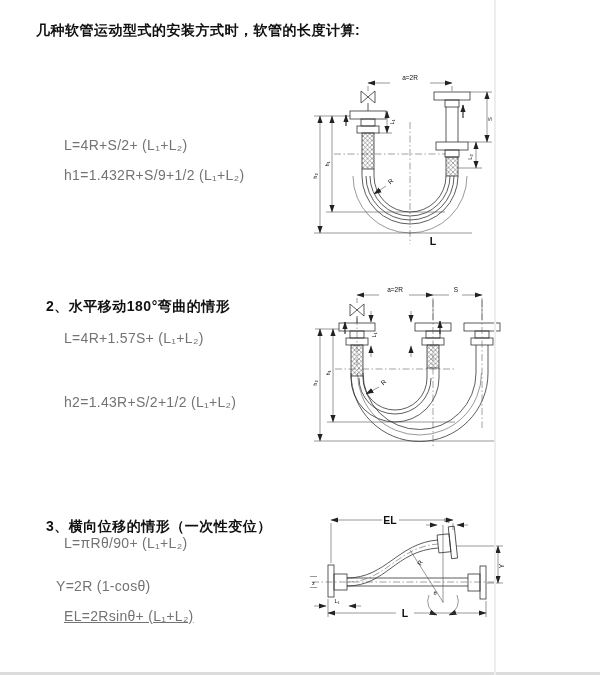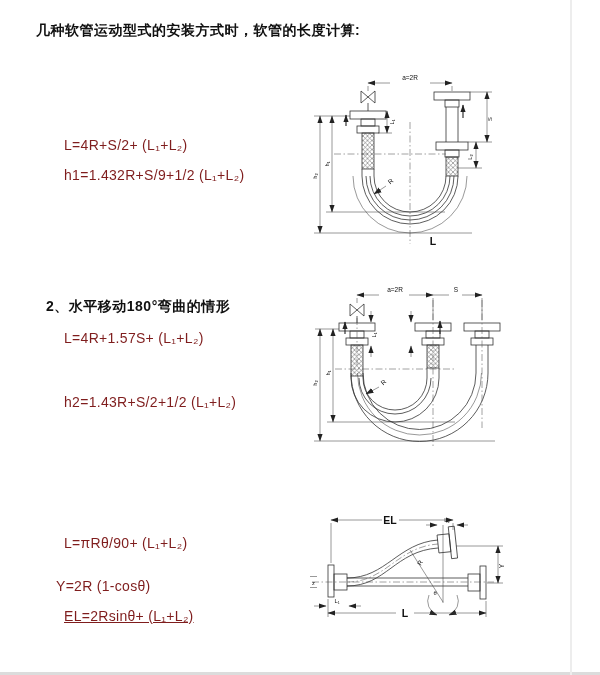--- a/index.html
+++ b/index.html
@@ -1,32 +1,32 @@
 <!DOCTYPE html>
 <html><head>
 <meta charset="utf-8">
 <style>
   html,body{margin:0;padding:0;}
   body{
     width:600px;height:675px;background:#ffffff;
     font-family:"Liberation Sans","DejaVu Sans",sans-serif;
     color:#1a1a1a;overflow:hidden;position:relative;
   }
-  .page{position:absolute;left:0;top:0;width:572px;height:675px;background:#fff;}
+  .page{position:absolute;left:0;top:0;width:496px;height:675px;background:#fff;}
   .doc-title{
     position:absolute;left:36px;top:22px;
     font-size:14px;font-weight:700;letter-spacing:.5px;color:#111;
     white-space:nowrap;
   }
   .section-heading{
     position:absolute;font-size:14px;font-weight:700;color:#111;
     letter-spacing:.5px;white-space:nowrap;
   }
   .formula{
-    position:absolute;font-size:14px;font-weight:400;color:#7f1d1d;
+    position:absolute;font-size:14px;font-weight:400;color:#737373;
     letter-spacing:.3px;white-space:nowrap;
   }
   #h1-1{left:46px;top:106px;}
   #f1-1{left:64px;top:137px;}
   #f1-2{left:64px;top:167px;}
   #f1-3{left:64px;top:197px;}
   #h2-1{left:46px;top:298px;}
   #f2-1{left:64px;top:330px;}
   #f2-2{left:64px;top:362px;}
   #f2-3{left:64px;top:394px;}
@@ -57,20 +57,21 @@
 
   <div class="doc-title">几种软管运动型式的安装方式时，软管的长度计算:</div>
 
   <div id="f1-1" class="formula">L=4R+S/2+ (L₁+L₂)</div>
   <div id="f1-2" class="formula">h1=1.432R+S/9+1/2 (L₁+L₂)</div>
 
   <div id="h2-1" class="section-heading">2、水平移动180°弯曲的情形</div>
   <div id="f2-1" class="formula">L=4R+1.57S+ (L₁+L₂)</div>
   <div id="f2-3" class="formula">h2=1.43R+S/2+1/2 (L₁+L₂)</div>
 
+  <div id="h3-1" class="section-heading">3、横向位移的情形（一次性变位）</div>
   <div id="f3-1" class="formula">L=πRθ/90+ (L₁+L₂)</div>
   <div id="f3-2" class="formula">Y=2R (1-cosθ)</div>
   <div id="f3-3" class="formula">EL=2Rsinθ+ (L₁+L₂)</div>
 
   <svg id="dwg1" class="dwg" width="290" height="195" viewBox="0 0 290 195">
     <defs>
       <marker id="mA" viewBox="0 0 10 10" refX="9.3" refY="5" markerUnits="userSpaceOnUse" markerWidth="8" markerHeight="8" orient="auto-start-reverse">
         <path d="M0,1.6 L10,5 L0,8.4 z" fill="#222"></path>
       </marker>
       <pattern id="hx" width="4.5" height="4.5" patternUnits="userSpaceOnUse">

